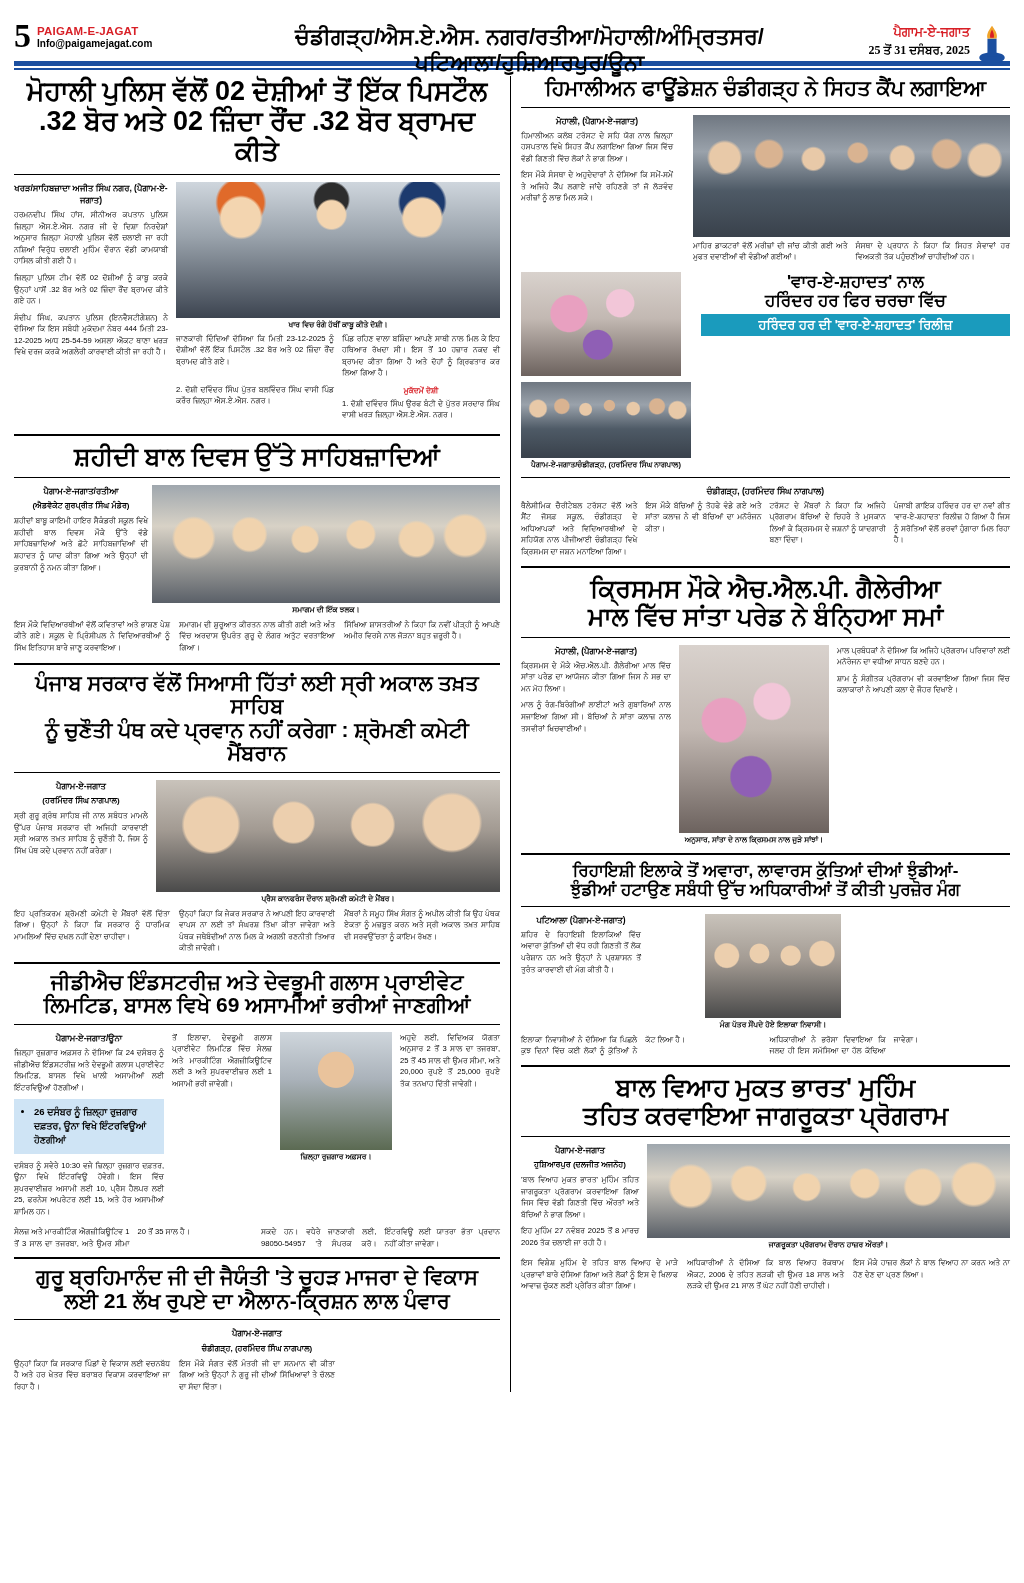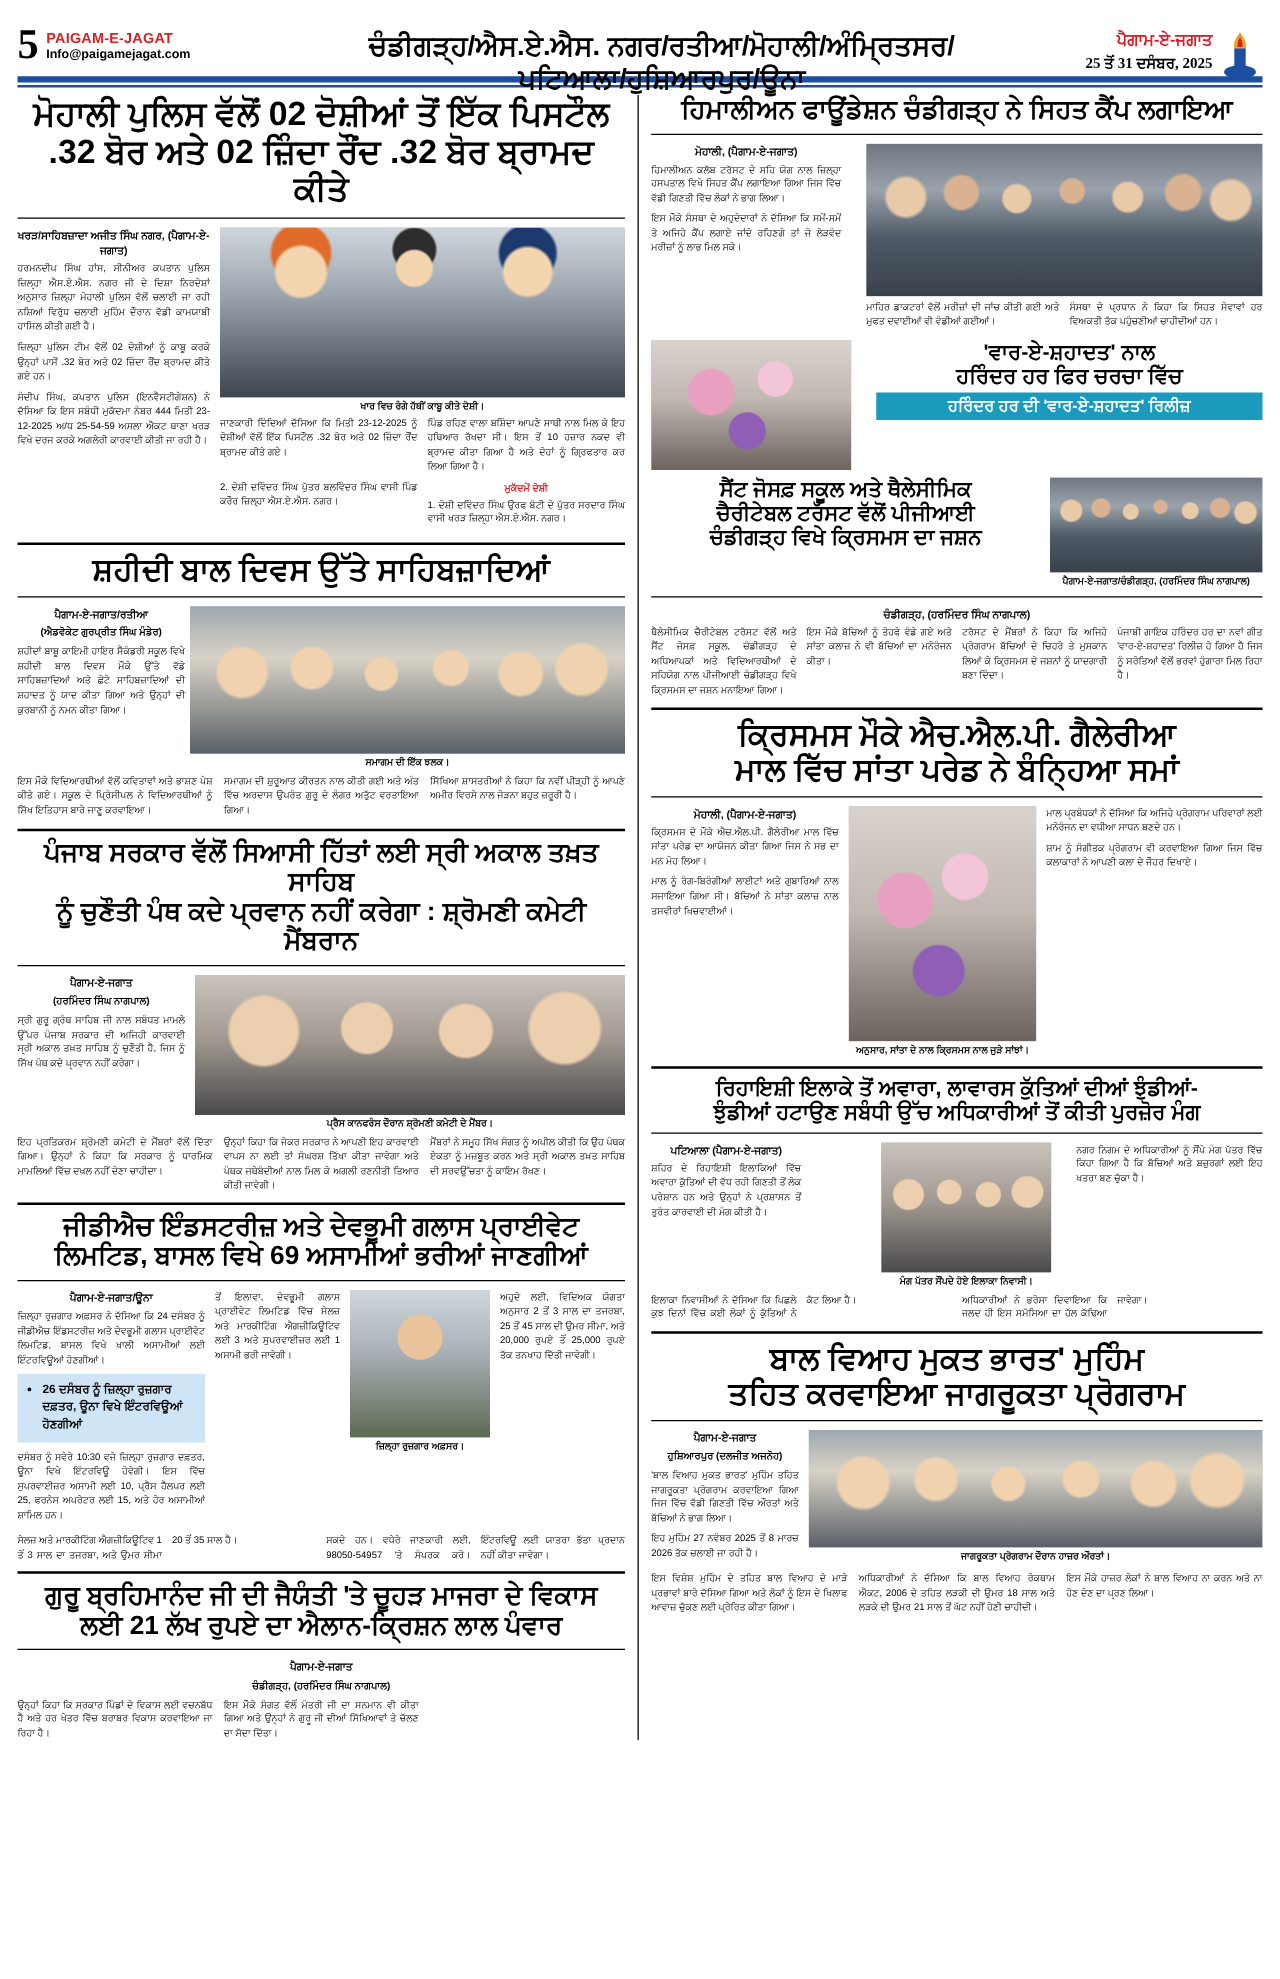--- a/index.html
+++ b/index.html
@@ -335,25 +335,20 @@
           <div class="ph ph-xmas" style="height:104px;"></div>
         </div>
         <div style="flex:1;">
           <div class="hl hl-sm">'ਵਾਰ-ਏ-ਸ਼ਹਾਦਤ' ਨਾਲ</div>
           <div class="hl hl-sm">ਹਰਿੰਦਰ ਹਰ ਫਿਰ ਚਰਚਾ ਵਿੱਚ</div>
           <div class="subbar">ਹਰਿੰਦਰ ਹਰ ਦੀ 'ਵਾਰ-ਏ-ਸ਼ਹਾਦਤ' ਰਿਲੀਜ਼</div>
         </div>
       </div>
 
       <div style="display:flex; gap:8px; margin-top:6px;">
-        <div style="flex:1;">
-          <div class="hl hl-sm">ਸੈਂਟ ਜੋਸਫ਼ ਸਕੂਲ ਅਤੇ ਥੈਲੇਸੀਮਿਕ</div>
-          <div class="hl hl-sm">ਚੈਰੀਟੇਬਲ ਟਰੱਸਟ ਵੱਲੋਂ ਪੀਜੀਆਈ</div>
-          <div class="hl hl-sm">ਚੰਡੀਗੜ੍ਹ ਵਿਖੇ ਕ੍ਰਿਸਮਸ ਦਾ ਜਸ਼ਨ</div>
-        </div>
         <div style="width:170px; flex:0 0 170px;">
           <div class="ph ph-people" style="height:76px;"></div>
           <div class="caption">ਪੈਗਾਮ-ਏ-ਜਗਾਤ/ਚੰਡੀਗੜ੍ਹ, (ਹਰਮਿੰਦਰ ਸਿੰਘ ਨਾਗਪਾਲ)</div>
         </div>
       </div>
 
       <div class="hrule"></div>
       <div class="byline">ਚੰਡੀਗੜ੍ਹ, (ਹਰਮਿੰਦਰ ਸਿੰਘ ਨਾਗਪਾਲ)</div>
 
       <div class="cols4" style="margin-top:3px;">
@@ -393,23 +388,20 @@
         <div class="hrule"></div>
         <div style="display:flex; gap:20px;">
           <div style="width:120px; flex:0 0 120px;">
             <div class="byline">ਪਟਿਆਲਾ (ਪੈਗਾਮ-ਏ-ਜਗਾਤ)</div>
             <p class="bt">ਸ਼ਹਿਰ ਦੇ ਰਿਹਾਇਸ਼ੀ ਇਲਾਕਿਆਂ ਵਿੱਚ ਅਵਾਰਾ ਕੁੱਤਿਆਂ ਦੀ ਵੱਧ ਰਹੀ ਗਿਣਤੀ ਤੋਂ ਲੋਕ ਪਰੇਸ਼ਾਨ ਹਨ ਅਤੇ ਉਨ੍ਹਾਂ ਨੇ ਪ੍ਰਸ਼ਾਸਨ ਤੋਂ ਤੁਰੰਤ ਕਾਰਵਾਈ ਦੀ ਮੰਗ ਕੀਤੀ ਹੈ।</p>
           </div>
           <div style="width:180px; flex:0 0 180px;padding-left:44px;">
             <div class="ph ph-men" style="height:104px;"></div>
             <div class="caption">ਮੰਗ ਪੱਤਰ ਸੌਂਪਦੇ ਹੋਏ ਇਲਾਕਾ ਨਿਵਾਸੀ।</div>
           </div>
-          <div style="flex:1;">
-            <p class="bt">ਨਗਰ ਨਿਗਮ ਦੇ ਅਧਿਕਾਰੀਆਂ ਨੂੰ ਸੌਂਪੇ ਮੰਗ ਪੱਤਰ ਵਿੱਚ ਕਿਹਾ ਗਿਆ ਹੈ ਕਿ ਬੱਚਿਆਂ ਅਤੇ ਬਜ਼ੁਰਗਾਂ ਲਈ ਇਹ ਖਤਰਾ ਬਣ ਚੁੱਕਾ ਹੈ।</p>
-          </div>
         </div>
         <div class="cols4" style="margin-top:4px;">
           <p class="bt">ਇਲਾਕਾ ਨਿਵਾਸੀਆਂ ਨੇ ਦੱਸਿਆ ਕਿ ਪਿਛਲੇ ਕੁਝ ਦਿਨਾਂ ਵਿੱਚ ਕਈ ਲੋਕਾਂ ਨੂੰ ਕੁੱਤਿਆਂ ਨੇ ਕੱਟ ਲਿਆ ਹੈ।</p>
           <p class="bt">ਅਧਿਕਾਰੀਆਂ ਨੇ ਭਰੋਸਾ ਦਿਵਾਇਆ ਕਿ ਜਲਦ ਹੀ ਇਸ ਸਮੱਸਿਆ ਦਾ ਹੱਲ ਕੱਢਿਆ ਜਾਵੇਗਾ।</p>
         </div>
         <div class="hrule-thick"></div>
       </div>
 
       <div>
         <div class="hl hl-lg">ਬਾਲ ਵਿਆਹ ਮੁਕਤ ਭਾਰਤ' ਮੁਹਿੰਮ</div>

